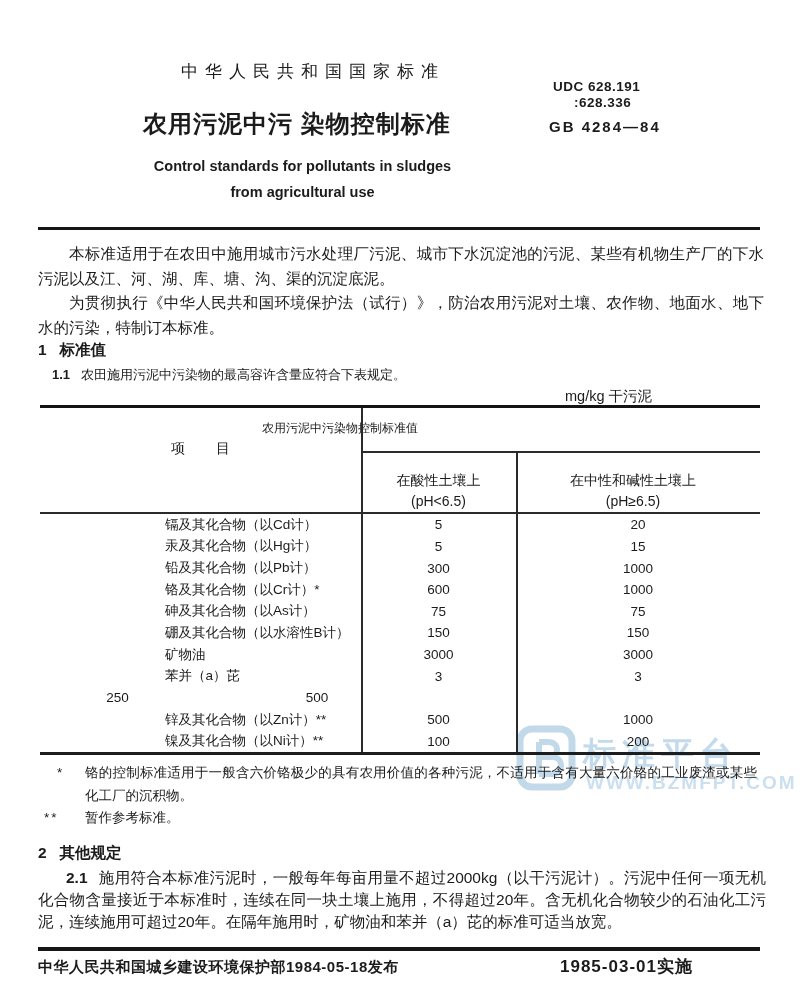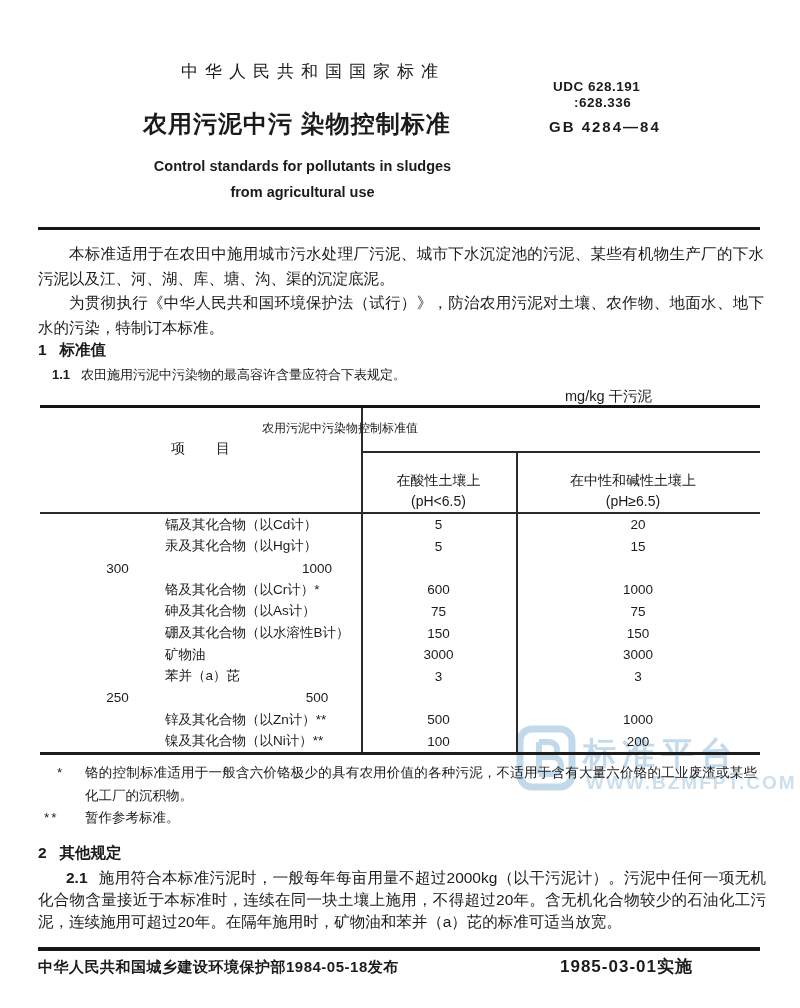--- a/index.html
+++ b/index.html
@@ -39,21 +39,21 @@
   .vline{position:absolute;width:2px;background:#2a2a2a;}
   .vline1{left:321px;top:0;bottom:0;}
   .vline2{left:476px;top:43px;bottom:0;}
   .hline-group{position:absolute;left:321px;right:0;top:43px;height:1.8px;background:#2a2a2a;}
   .hline-hdr{position:absolute;left:0;right:0;top:104px;height:1.8px;background:#2a2a2a;}
   .th-item{position:absolute;left:0;width:321px;top:0;height:82px;display:flex;align-items:center;justify-content:center;white-space:pre;font-size:14px;}
   .th-group{position:absolute;left:321px;right:0;top:6px;height:36px;display:flex;align-items:center;justify-content:center;letter-spacing:4px;font-size:14px;white-space:pre;}
   .th-sub{position:absolute;top:45px;height:59px;display:flex;flex-direction:column;align-items:center;justify-content:flex-end;line-height:21px;font-size:14px;}
   .th-acid{left:321px;width:155px;}
   .th-alk{left:471px;width:244px;}
-  .tbl-body{position:absolute;left:0;right:0;top:106px;bottom:0;display:flex;flex-direction:column;justify-content:center;}
+  .tbl-body{position:absolute;left:0;right:0;top:106px;bottom:0;display:flex;flex-direction:column;justify-content:flex-end;}
   .trow{display:flex;height:21.7px;align-items:center;}
   .tc-item{width:321px;padding-left:125px;box-sizing:border-box;white-space:pre;}
   .tc-acid{width:155px;text-align:center;}
   .tc-alk{width:244px;text-align:center;}
 
   
   .note{position:absolute;font-size:13.5px;line-height:23px;text-align:justify;}
   .note1{left:57px;top:761px;width:700px;padding-left:28px;box-sizing:border-box;}
   .note2{left:44px;top:806px;padding-left:41px;box-sizing:border-box;}
   .nmark{position:absolute;left:0;top:0;letter-spacing:2px;}
@@ -130,20 +130,21 @@
             <div class="tc-item">镉及其化合物（以Cd计）</div>
             <div class="tc-acid">5</div>
             <div class="tc-alk">20</div>
           </div>
           <div class="trow">
             <div class="tc-item">汞及其化合物（以Hg计）</div>
             <div class="tc-acid">5</div>
             <div class="tc-alk">15</div>
           </div>
           <div class="trow">
+            <div class="tc-item">铅及其化合物（以Pb计）</div>
             <div class="tc-acid">300</div>
             <div class="tc-alk">1000</div>
           </div>
           <div class="trow">
             <div class="tc-item">铬及其化合物（以Cr计）*</div>
             <div class="tc-acid">600</div>
             <div class="tc-alk">1000</div>
           </div>
           <div class="trow">
             <div class="tc-item">砷及其化合物（以As计）</div>

